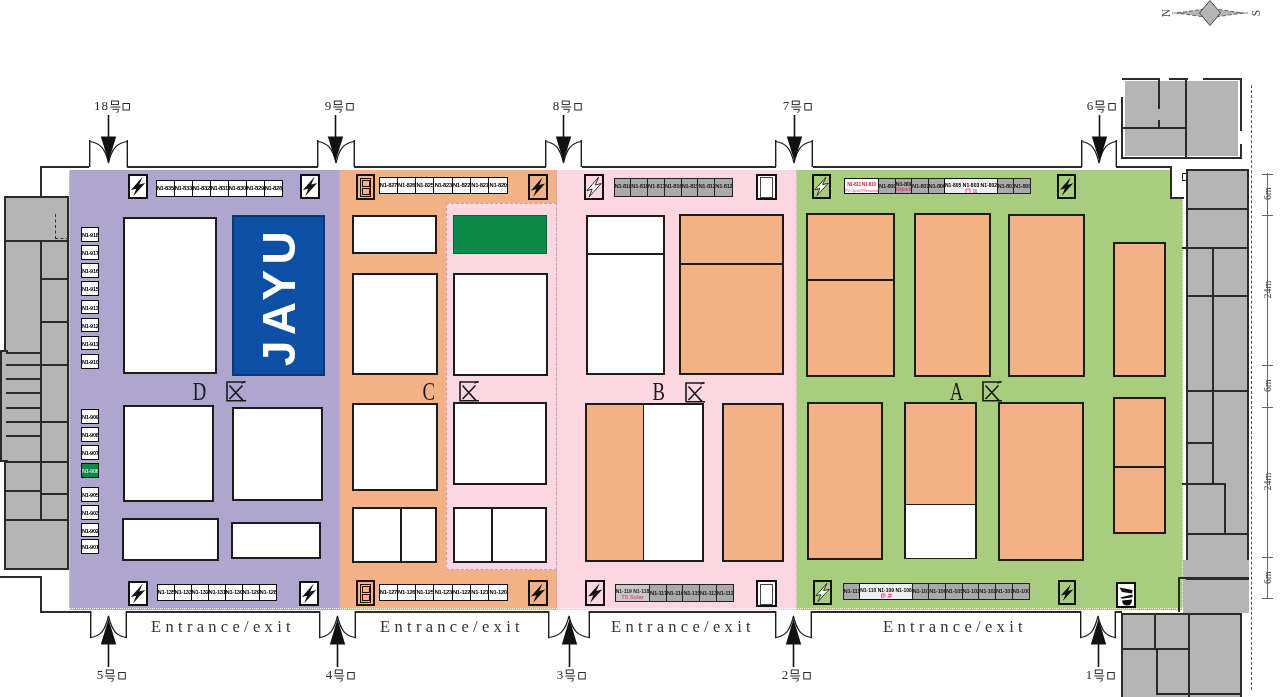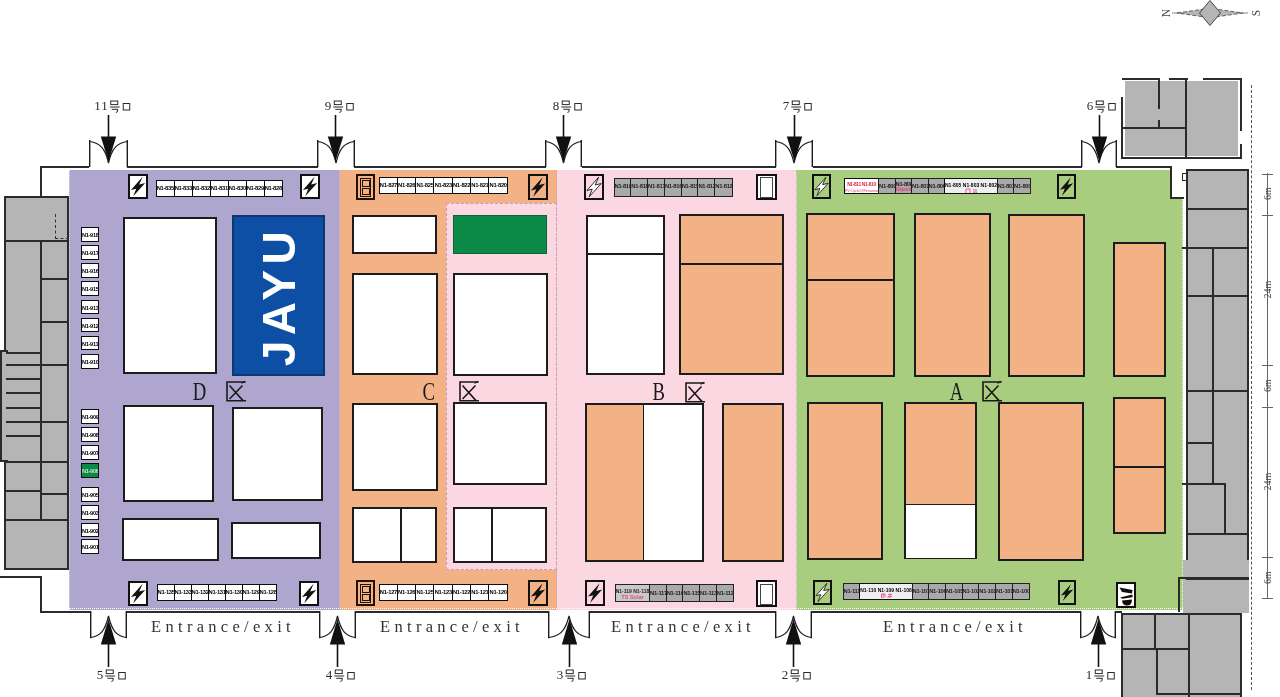--- a/index.html
+++ b/index.html
@@ -65,21 +65,21 @@
 <div class="wall" style="left:589px;top:611px;width:187px;height:2px;background:#2b2b2b"></div>
 <div class="wall" style="left:811px;top:611px;width:270px;height:2px;background:#2b2b2b"></div>
 <div class="wall" style="left:1115px;top:611px;width:7px;height:2px;background:#2b2b2b"></div>
 
 <svg class="ab" style="left:89px;top:140px" width="39" height="28" viewBox="0 0 39 28">
       <path d="M0.7 0 V27 M38.3 0 V27" stroke="#1c1c1c" stroke-width="1.4"></path>
       <path d="M0.7 1.5 C 10.920000000000002 3 16.0 8 19.5 23 C 23.0 8 28.08 3 38.3 1.5" fill="none" stroke="#1c1c1c" stroke-width="1.2"></path>
     </svg>
 
 <div class="gl" style="left:113px;top:98px">
-      <span style="letter-spacing:1px">11</span>
+      <span style="letter-spacing:1px">18</span>
       <svg width="11" height="13" viewBox="0 0 11 13" style="margin:0 0.5px">
         <rect x="1.5" y="1" width="7" height="3.6" fill="none" stroke="#2b2b2b" stroke-width="1"></rect>
         <path d="M0.5 7 H10.5 M2.5 9.3 H8.8 M8.3 9.3 V11.2 Q8.3 12.4 6.6 12.4" fill="none" stroke="#2b2b2b" stroke-width="1"></path>
       </svg>
       <svg width="11" height="13" viewBox="0 0 11 13">
         <rect x="2" y="3.5" width="6.5" height="6.5" fill="none" stroke="#2b2b2b" stroke-width="1"></rect>
       </svg>
     </div>
 
 <svg class="ab" style="left:100.0px;top:115px" width="17" height="47" viewBox="0 0 17 47">

